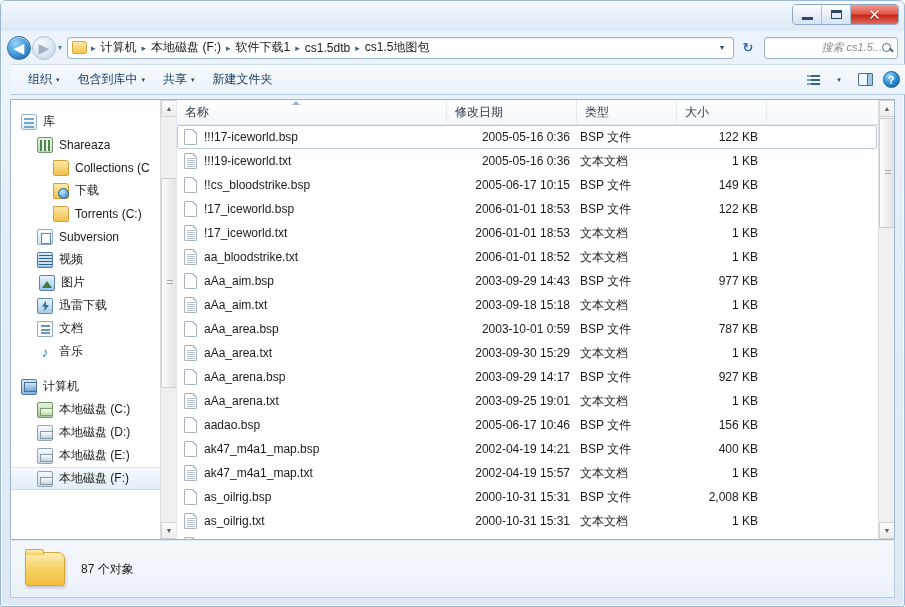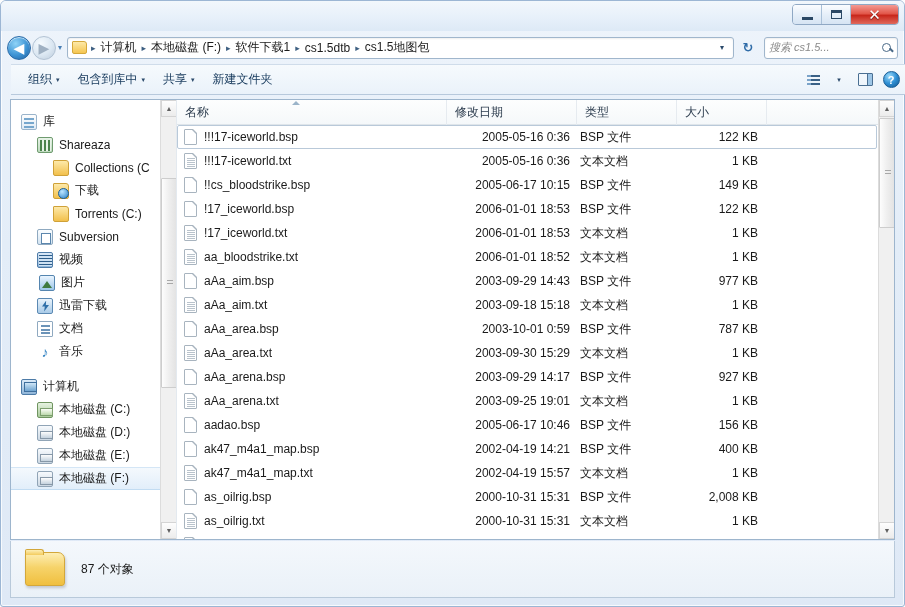--- a/index.html
+++ b/index.html
@@ -97,21 +97,21 @@
     display: flex; align-items: center; justify-content: center;
     color: #2f6ca8; font-size: 13px; font-weight: bold;
   }
   #searchbox {
     width: 134px; height: 22px; margin-left: 5px;
     background: #fff; border: 1px solid #a0b6cc; border-radius: 3px;
     display: flex; align-items: center; padding: 0 4px;
     box-shadow: inset 0 1px 2px rgba(0,0,0,.07);
   }
   #searchtext { flex: 1; color: #8a8a8a; font-style: italic; font-size: 11px;
-                white-space: nowrap; overflow: hidden; }
+                white-space: nowrap; overflow: hidden; text-align: right; }
   .mag {
     width: 9px; height: 9px; border: 1.6px solid #4b6a88; border-radius: 50%;
     position: relative; flex: none; margin-right: 2px;
   }
   .mag::after { content:''; position:absolute; width:5px; height:1.6px; background:#4b6a88;
                 transform: rotate(45deg); right:-4px; bottom:0; }
 
   
   #toolbar {
     position: absolute; left: 10px; top: 63px; width: 901px; height: 31px;
@@ -495,21 +495,21 @@
               <span class="fileicon"></span>
               <span>!!!17-iceworld.bsp</span>
             </div>
             <div class="cell c-date">2005-05-16 0:36</div>
             <div class="cell c-type">BSP 文件</div>
             <div class="cell c-size">122 KB</div>
           </div>
           <div class="row">
             <div class="cell c-name">
               <span class="fileicon txt"></span>
-              <span>!!!17-iceworld.txt</span>
+              <span>!!!19-iceworld.txt</span>
             </div>
             <div class="cell c-date">2005-05-16 0:36</div>
             <div class="cell c-type">文本文档</div>
             <div class="cell c-size">1 KB</div>
           </div>
           <div class="row">
             <div class="cell c-name">
               <span class="fileicon"></span>
               <span>!!cs_bloodstrike.bsp</span>
             </div>

